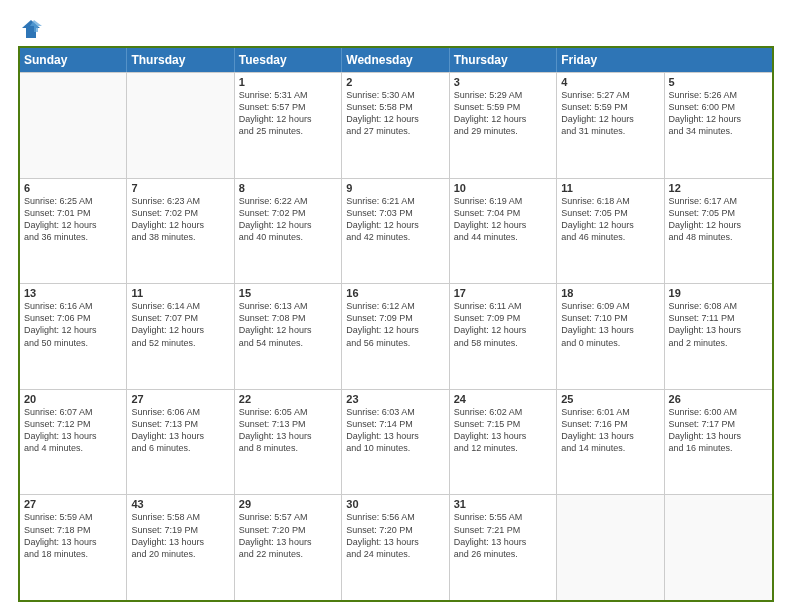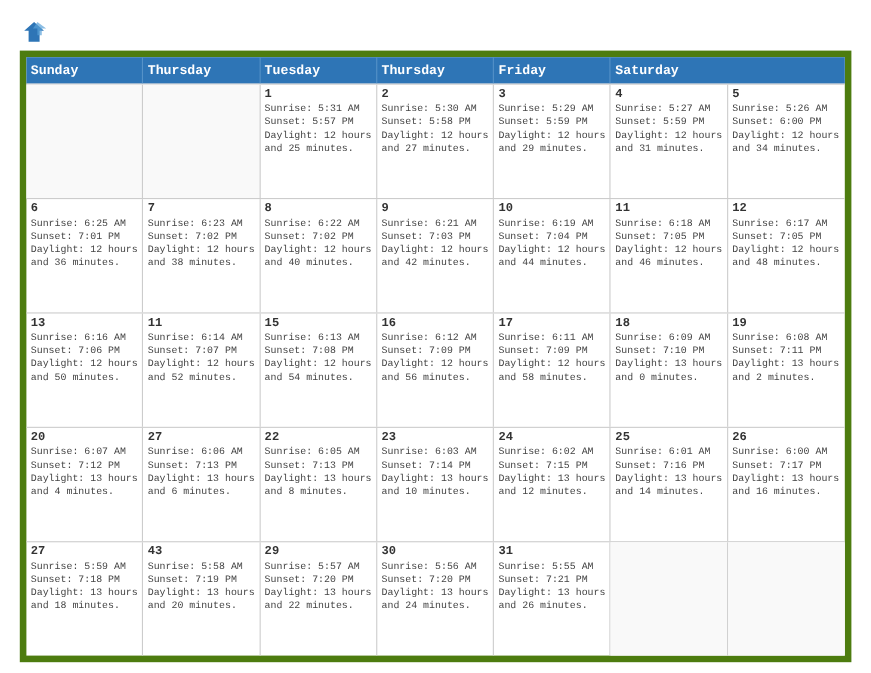--- a/index.html
+++ b/index.html
@@ -59,22 +59,21 @@
     }
     .subtitle {
       font-size: 15px;
       color: #555;
       margin-top: 2px;
     }
     .calendar {
       flex: 1;
       display: flex;
       flex-direction: column;
-      border: 6px solid #4d7c0f;
-      font-family: Liberation Mono, monospace;
+      border: 2px solid #4d7c0f;
     }
     .cal-header-row {
       display: grid;
       grid-template-columns: repeat(7, 1fr);
       background: #2e75b6;
     }
     .cal-header-cell {
       color: #fff;
       font-size: 12px;
       font-weight: bold;
@@ -136,23 +135,23 @@
       <div class="main-title"></div>
       <div class="subtitle"></div>
     </div>
   </div>
 
   <div class="calendar">
     <div class="cal-header-row">
     <div class="cal-header-cell">Sunday</div>
         <div class="cal-header-cell">Thursday</div>
         <div class="cal-header-cell">Tuesday</div>
+        <div class="cal-header-cell">Wednesday</div>
         <div class="cal-header-cell">Thursday</div>
         <div class="cal-header-cell">Friday</div>
-        <div class="cal-header-cell">Saturday</div>
       </div>
     <div class="cal-body">
     <div class="cal-row">
           <div class="cal-cell empty"></div>
           <div class="cal-cell empty"></div>
           <div class="cal-cell">
             <div class="day-num">1</div>
             <div class="cell-text">Sunrise: 5:31 AM<br>Sunset: 5:57 PM<br>Daylight: 12 hours<br>and 25 minutes.</div>
           </div>
           <div class="cal-cell">

